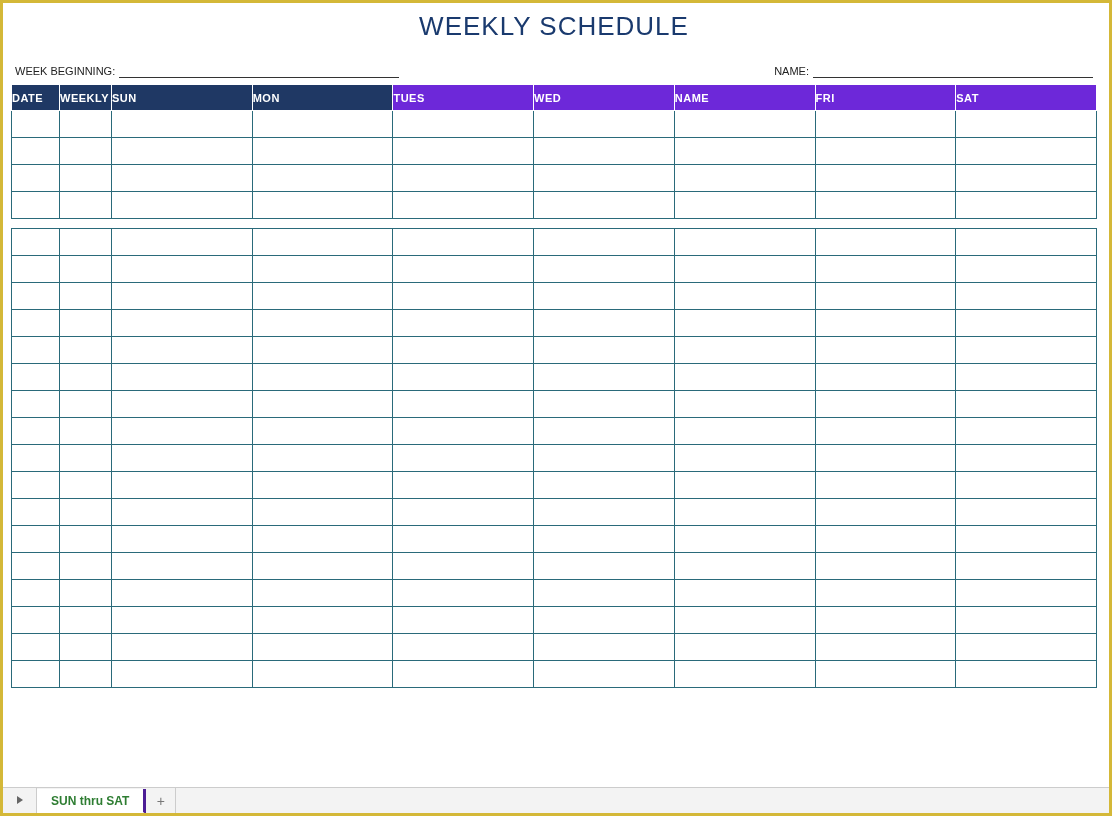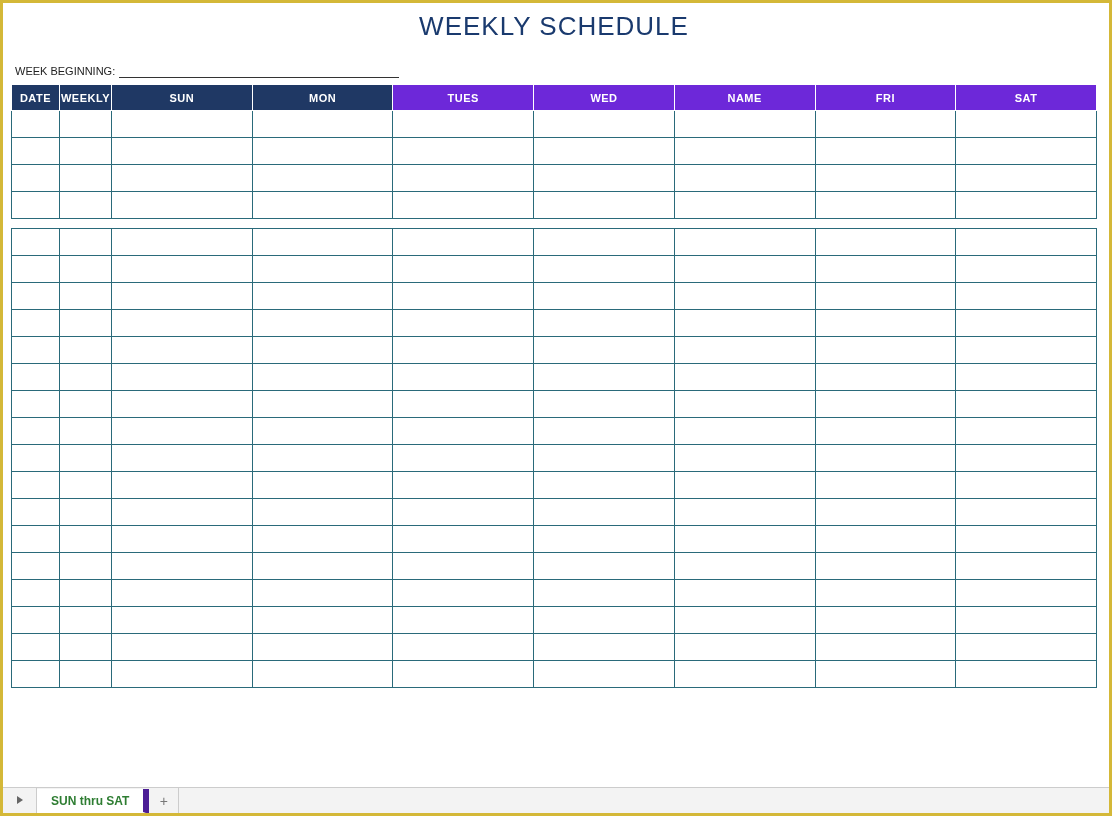--- a/index.html
+++ b/index.html
@@ -51,21 +51,21 @@
 
   table.schedule {
     width: 100%;
     border-collapse: collapse;
     table-layout: fixed;
   }
   table.schedule th {
     color: #fff;
     font-size: 11px;
     font-weight: bold;
-    text-align: center;
+    text-align: left;
     height: 26px;
     border: 1px solid #fff;
     letter-spacing: 0.5px;
   }
   .th-dark { background: #1f3864; }
   .th-light { background: #6d28d9; }
   table.schedule td {
     border: 1px solid #2a6a7a;
     height: 27px;
     background: #fff;
@@ -107,21 +107,21 @@
     align-items: center;
     justify-content: center;
     border-right: 1px solid #ccc;
     color: #666;
   }
   .tab-nav svg { width: 10px; height: 10px; fill: #666; }
   .tab {
     padding: 0 14px;
     display: flex;
     align-items: center;
-    border-right: 6px solid #4c1d95;
+    border-right: 3px solid #4c1d95;
     background: #fff;
     color: #2e7d32;
     font-weight: bold;
     border-bottom: 2px solid #fff;
     position: relative;
     top: 1px;
   }
   .tab-add {
     width: 30px;
     display: flex;
@@ -134,20 +134,24 @@
 </style>
 </head>
 <body>
 
 <div class="content">
   <h1 class="title">WEEKLY SCHEDULE</h1>
 
   <div class="meta-row">
     <div class="meta-field meta-left">
       <span class="meta-label">WEEK BEGINNING:</span>
+      <span class="meta-line"></span>
+    </div>
+    <div class="meta-field meta-right">
+      <span class="meta-label">NAME:</span>
       <span class="meta-line"></span>
     </div>
   </div>
 
   <table class="schedule">
     <colgroup>
       <col class="c-date">
         <col class="c-hours">
       <col class="c-day">
         <col class="c-day">

